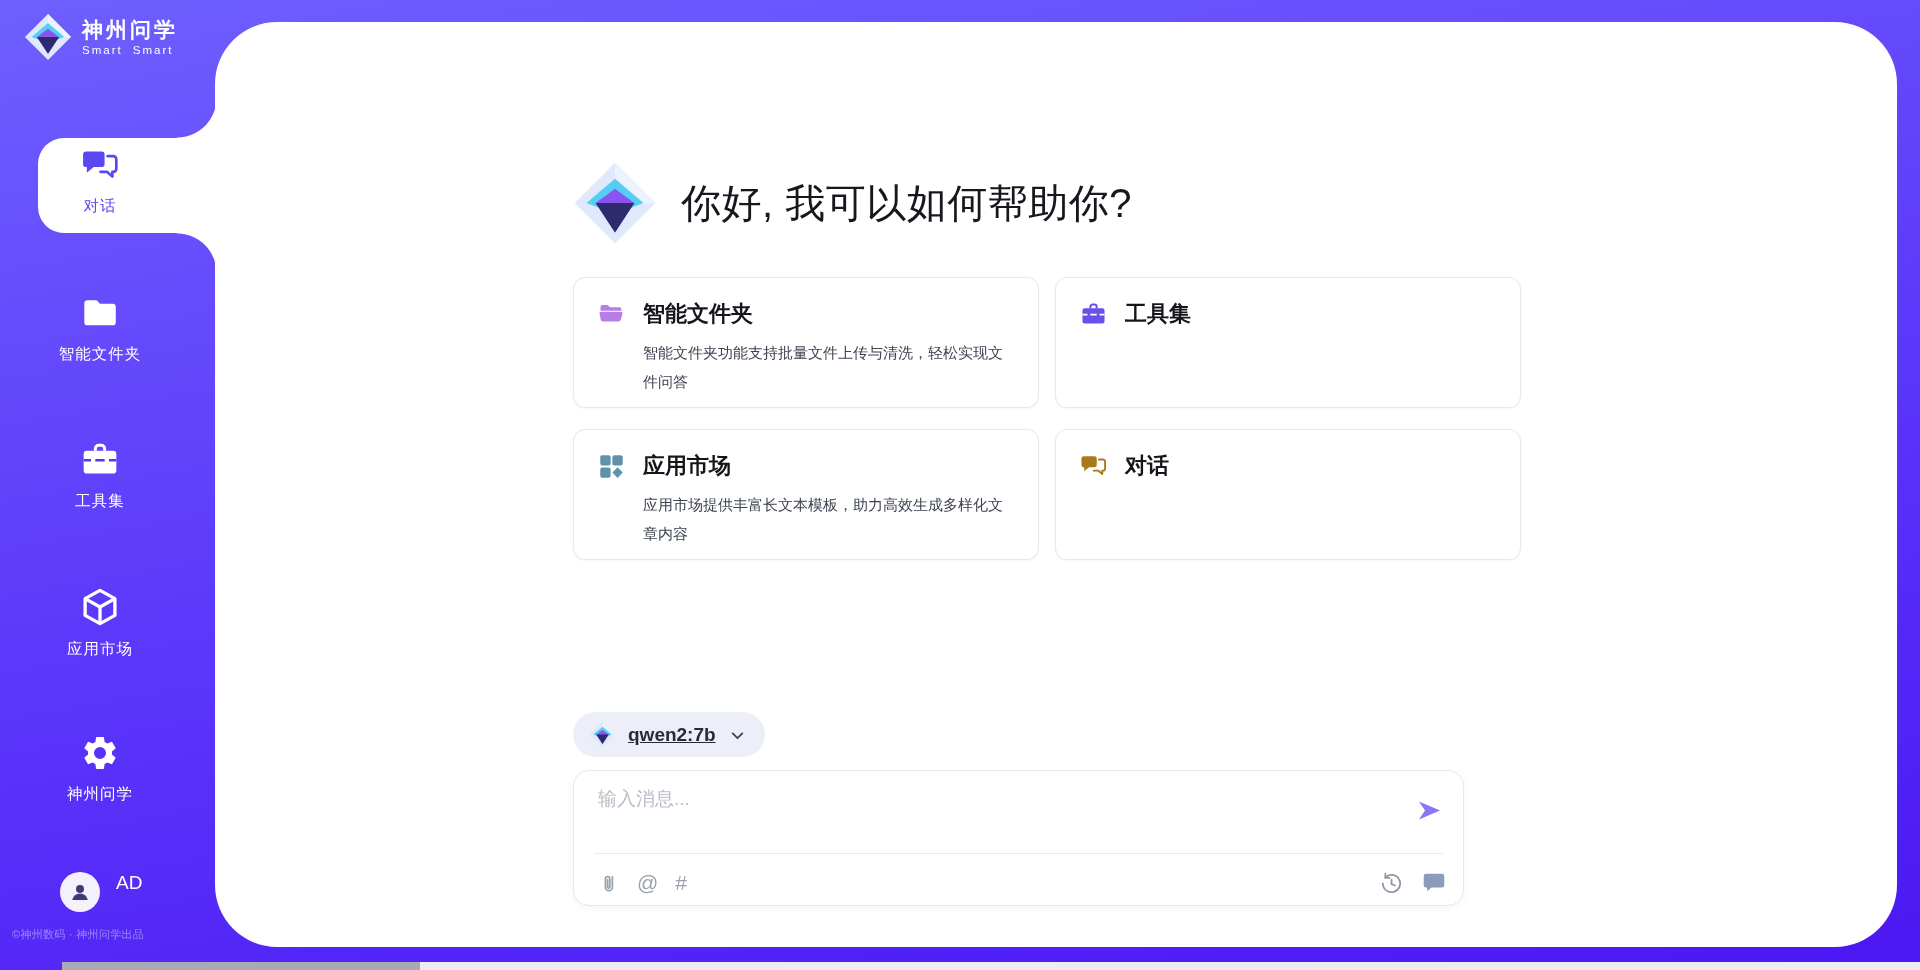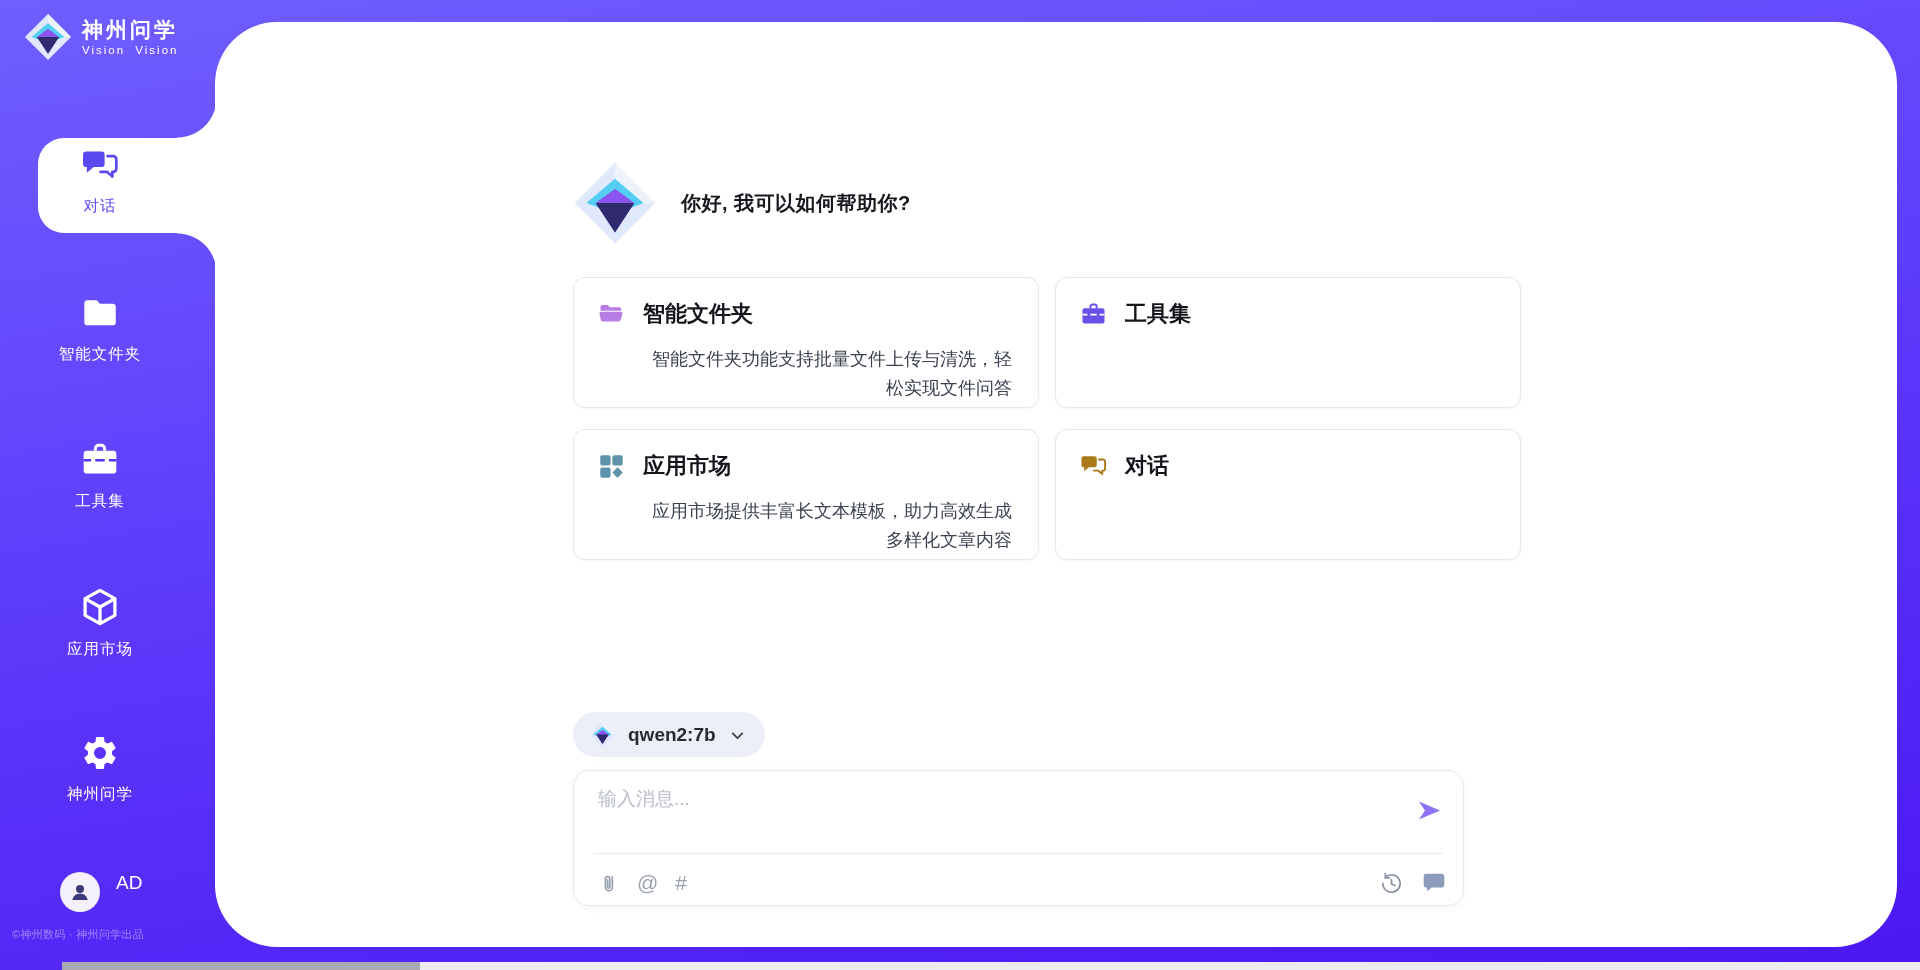--- a/index.html
+++ b/index.html
@@ -39,40 +39,40 @@
   .avatar { width:40px; height:40px; border-radius:50%; background:#f4f1fd; display:flex; align-items:center; justify-content:center; }
   .avatar svg { width:26px; height:26px; color:#3d3a78; }
   .user-name { color:#fff; font-size:19px; }
 
   .copyright { position:absolute; left:12px; top:927px; font-size:11px; color:rgba(255,255,255,.42);
                letter-spacing:.3px; z-index:6; white-space:nowrap; }
 
   
   .greeting { position:absolute; left:358px; top:139px; display:flex; align-items:center; gap:24px; }
   .greeting .gem { width:84px; height:84px; }
-  .greeting-title { font-size:20px; font-weight:700; color:#16181d; letter-spacing:.5px; }
+  .greeting-title { font-size:40px; font-weight:400; color:#16181d; letter-spacing:.5px; }
 
   .cards { position:absolute; left:358px; top:255px; width:948px;
            display:grid; grid-template-columns:466px 466px; gap:21px 16px; }
   .card { height:131px; background:#fff; border:1px solid #e7e8ef; border-radius:12px;
           padding:21px 20px 0 24px; box-shadow:0 1px 3px rgba(25,25,60,.04); cursor:pointer; overflow:hidden; }
   .card-head { display:flex; align-items:center; gap:18px; }
   .card-head svg { width:27px; height:27px; flex:0 0 auto; }
   .card-title { font-size:22px; font-weight:700; color:#14161b; }
-  .card-desc { margin:16px 6px 0 45px; font-size:18px; line-height:29px; color:#3c4250;text-align:right; }
+  .card-desc { margin:9px 6px 0 45px; font-size:15px; line-height:29px; color:#3c4250; }
   .ic-folder-open { color:#b87ee5; }
   .ic-toolbox { color:#6a4fe9; --slot:#ffffff; }
   .ic-market { color:#5e93ab; }
   .ic-chat-gold { color:#aa7a1a; }
 
   .model-pill { position:absolute; left:358px; top:690px; height:45px; border-radius:23px;
                 background:#edeff8; display:inline-flex; align-items:center; gap:12px;
                 padding:0 18px 0 16px; cursor:pointer; }
   .model-pill .gem { width:27px; height:27px; }
-  .model-name { font-size:19px; font-weight:600; color:#262b36; }
+  .model-name { font-size:19px; font-weight:600; color:#262b36;text-decoration:underline; }
   .model-pill .chev { width:19px; height:19px; color:#3f434d; margin-top:2px; }
 
   .input-card { position:absolute; left:358px; top:748px; width:891px; height:136px;
                 background:#fff; border:1px solid #e6e8ef; border-radius:16px;
                 box-shadow:0 2px 8px rgba(25,25,60,.04); }
   .msg-input { position:absolute; left:24px; top:15px; width:850px; height:60px;
                border:none; outline:none; resize:none; background:transparent;
                font-family:inherit; font-size:19px; color:#333; }
   .msg-input::placeholder { color:#b9bdc8; }
   .send-btn { position:absolute; right:20px; top:26px; width:27px; height:27px;
@@ -266,21 +266,21 @@
   </div>
 
   <div class="sidebar">
 
     <div class="logo">
       <svg class="gem" viewBox="0 0 100 100">
           <use href="#gem-shape"></use>
         </svg>
       <div>
         <div class="brand-name">神州问学</div>
-        <div class="brand-sub">Vision Vision</div>
+        <div class="brand-sub">Smart Smart</div>
       </div>
     </div>
 
     <div class="nav-item nav-chat active">
       <svg class="nicon" width="38" height="38" viewBox="0 0 24 24">
           <use href="#chat-shape"></use>
         </svg>
       <span class="nlabel">对话</span>
     </div>
 

